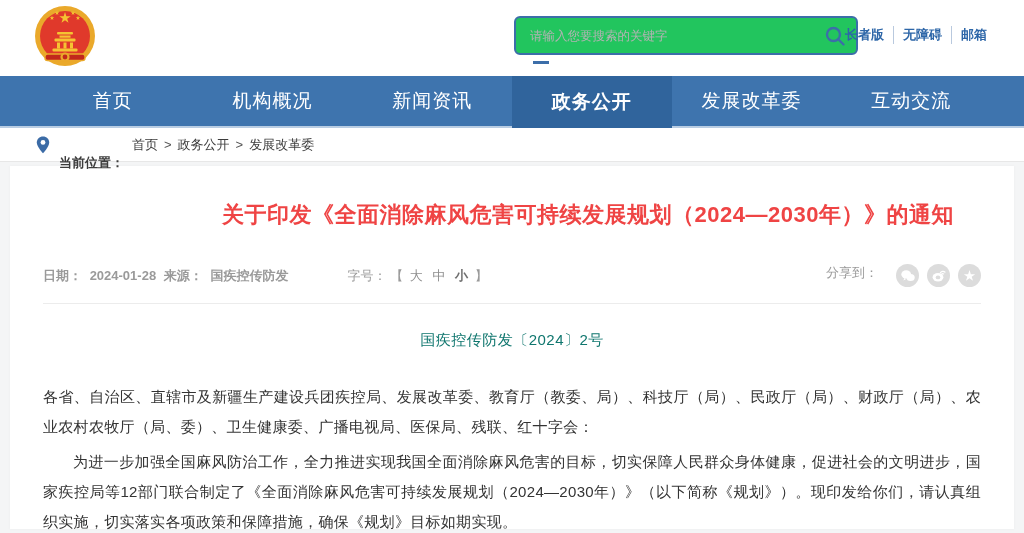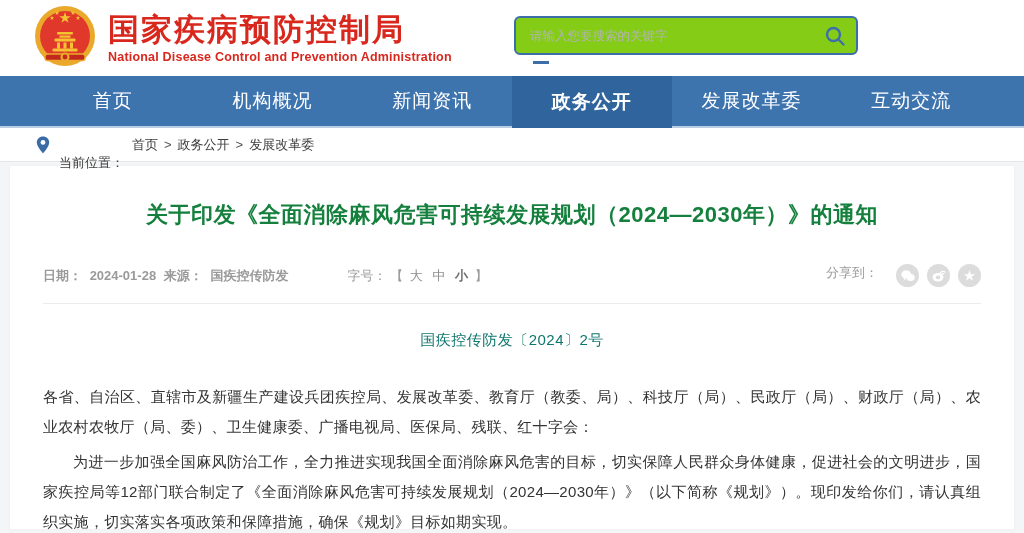--- a/index.html
+++ b/index.html
@@ -8,21 +8,21 @@
 
   
   .header { position:relative; height:76px; background:#ffffff; }
   .logo { position:absolute; left:32px; top:5px; display:flex; align-items:center; cursor:pointer; }
   .emblem { width:66px; height:66px; flex:none; }
   .logo-text { margin-left:10px; }
   .logo-title { font-size:31px; font-weight:bold; color:#d8281e; letter-spacing:2px; line-height:1.15; }
   .logo-sub { font-size:12.5px; font-weight:bold; color:#d8281e; margin-top:3px; letter-spacing:0.2px; }
 
   .search-box { position:absolute; left:514px; top:16px; width:344px; height:39px;
-    border:2px solid #3c6ea9; border-radius:6px; background:#84cc16; display:flex; align-items:center; }
+    border:2px solid #3c6ea9; border-radius:6px; background:#22c55e; display:flex; align-items:center; }
   .search-input { flex:1; border:none; outline:none; padding:0 10px 0 14px; font-size:12.5px; color:#333;
     font-family:"Liberation Sans","DejaVu Sans",sans-serif; background:transparent; }
   .search-input::placeholder { color:#b3b3b3; }
   .search-btn { width:42px; height:100%; border:none; background:transparent; cursor:pointer;
     display:flex; align-items:center; justify-content:center; }
   .search-dash { position:absolute; left:533px; top:61px; width:16px; height:3px; background:#3c6ea9; }
 
   .top-links { position:absolute; right:28px; top:26px; display:flex; align-items:center; font-size:13px; font-weight:bold; }
   .top-link { color:#2d66a8; cursor:pointer; padding:0 9px; }
   .top-link + .top-link { border-left:1px solid #b9c9de; }
@@ -30,29 +30,29 @@
   
   .nav { height:52px; background:linear-gradient(to bottom,#3e74ae 0,#3e74ae 50px,#b9cde3 50px,#b9cde3 52px); }
   .nav-inner { display:flex; height:52px; padding:0 33px; }
   .nav-item { flex:1; text-align:center; line-height:50px; font-size:19px; color:#ffffff; cursor:pointer; letter-spacing:1px; }
   .nav-item.active { background:#30649c; font-weight:bold; line-height:52px; }
 
   
   .crumb { height:34px; background:#fff; border-bottom:1px solid #e7e7e7;
     display:flex; align-items:center; padding-left:36px; font-size:13px; color:#3c3c3c; }
   .crumb-icon { margin-right:9px; display:flex; }
-  .crumb-label { font-weight:normal; margin-right:8px;margin-top:36px; }
+  .crumb-label { font-weight:bold; margin-right:8px;margin-top:36px; }
   .crumb a, .crumb-link { color:#3c3c3c; text-decoration:none; cursor:pointer; }
   .crumb-sep { margin:0 6px; color:#555; }
 
   
   .main { padding:4px 10px 0; height:367px; }
   .card { background:#ffffff; height:100%; padding-top:34px; box-shadow:0 0 3px rgba(0,0,0,0.04); }
 
-  .art-title { text-align:center; font-size:22px; font-weight:bold; color:#15803d;
+  .art-title { text-align:right; font-size:22px; font-weight:bold; color:#ef4444;
     margin:0 60px; letter-spacing:0.5px; }
 
   .meta { display:flex; align-items:center; margin:34px 33px 0; font-size:13px; color:#9a9a9a; }
   .meta-left { flex:1.25; white-space:nowrap; }
   .meta-left .v { margin-right:4px;font-weight:bold; }
   .meta-mid { flex:1.6; white-space:nowrap; }
   .fs-opt { cursor:pointer; color:#8f8f8f; margin:0 3px; }
   .fs-opt.small { color:#6f6f6f; font-weight:bold; }
   .meta-right { flex:1; display:flex; align-items:flex-start; justify-content:flex-end; white-space:nowrap; }
   .share-icons { display:flex; margin-left:10px; }
@@ -88,39 +88,40 @@
           <rect x="25" y="37.5" width="3" height="6"></rect>
           <rect x="31.5" y="37.5" width="3" height="6"></rect>
           <rect x="38" y="37.5" width="3" height="6"></rect>
           <rect x="20.5" y="43.5" width="25" height="3" rx="1"></rect>
         </g>
         <rect x="13" y="49" width="40" height="6.5" rx="2.5" fill="#c2281c" stroke="#eaa92b" stroke-width="1.4"></rect>
         <circle cx="33" cy="52" r="4.6" fill="#eaa92b"></circle>
         <circle cx="33" cy="52" r="2.4" fill="#c2281c"></circle>
       </svg>
     </span>
-    <div class="logo-text">
-      <div class="logo-title">国家疾病预防控制局</div>
-      <div class="logo-sub">National Disease Control and Prevention Administration</div>
-    </div>
   </div>
 
   <div class="search-box">
     <input class="search-input" type="text" placeholder="请输入您要搜索的关键字" style="">
     <button class="search-btn">
       <span style="display:flex;">
         <svg width="22" height="22" viewBox="0 0 22 22" fill="none">
           <circle cx="9.5" cy="9.5" r="6.5" stroke="#3c6ea9" stroke-width="2.4"></circle>
           <line x1="14.5" y1="14.5" x2="19.5" y2="19.5" stroke="#3c6ea9" stroke-width="2.4" stroke-linecap="round"></line>
         </svg>
       </span>
     </button>
   </div>
   <div class="search-dash"></div>
 
+  <div class="top-links">
+    <span class="top-link">长者版</span>
+    <span class="top-link">无障碍</span>
+    <span class="top-link">邮箱</span>
+  </div>
 </div>
 
 <div class="nav">
   <div class="nav-inner">
     <div class="nav-item">首页</div>
     <div class="nav-item">机构概况</div>
     <div class="nav-item">新闻资讯</div>
     <div class="nav-item active">政务公开</div>
     <div class="nav-item">发展改革委</div>
     <div class="nav-item">互动交流</div>

